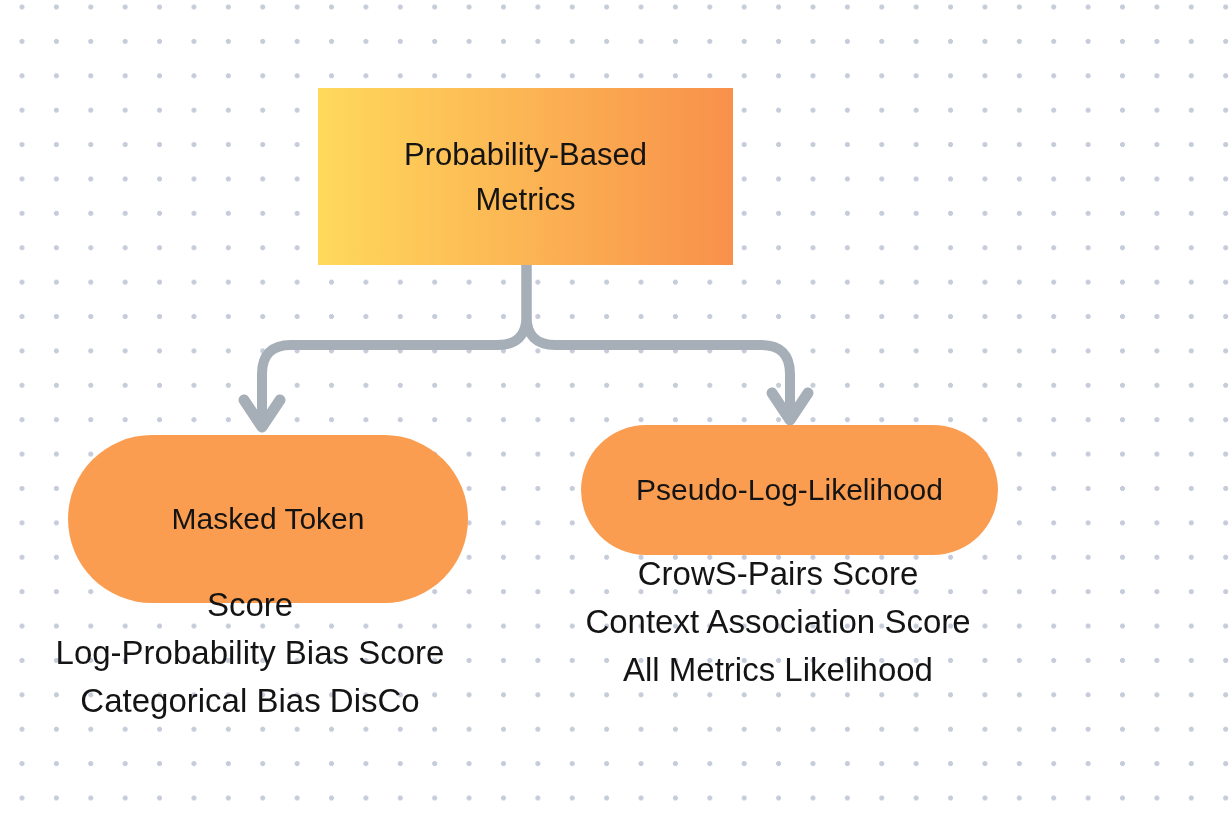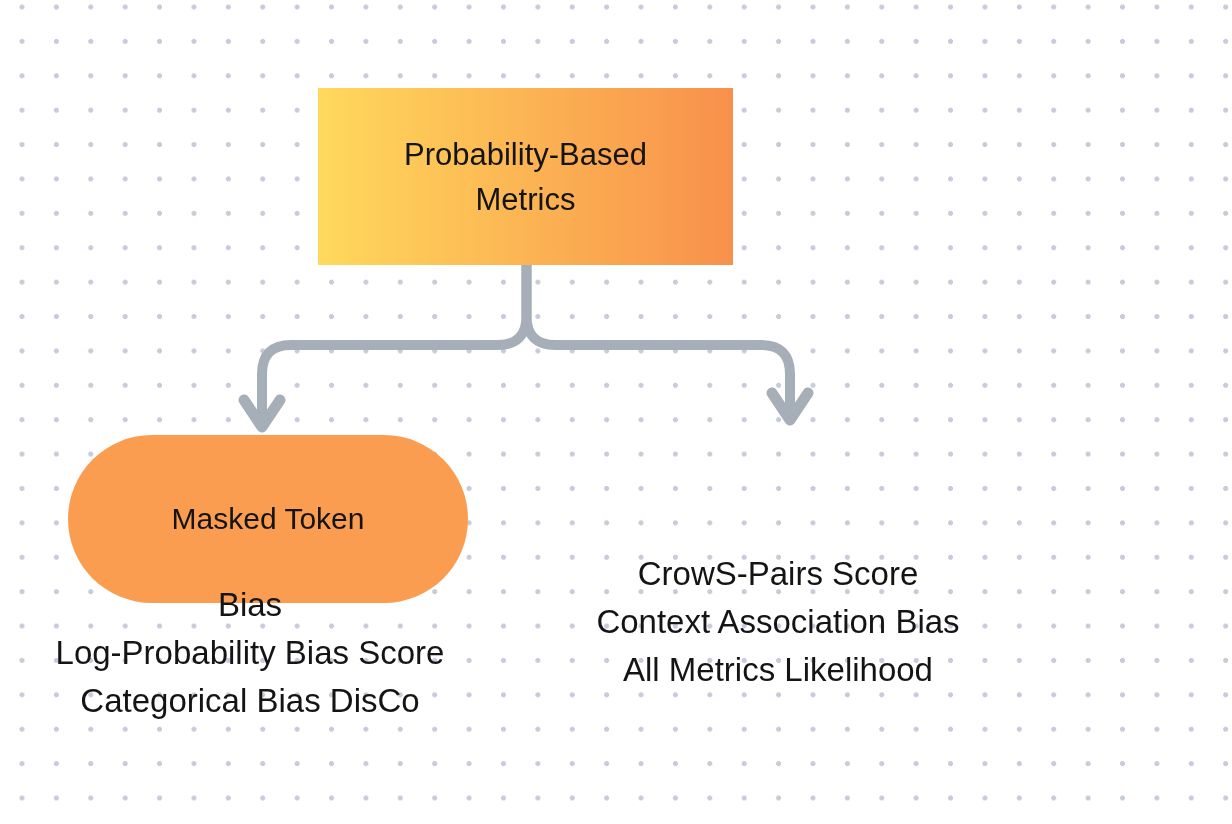--- a/index.html
+++ b/index.html
@@ -112,26 +112,29 @@
   </svg>
 
   <div class="root-box">
     <div class="root-label">Probability-Based Metrics</div>
   </div>
 
   <div class="pill pill-left">
     <span>Masked Token</span>
   </div>
 
+  <div class="pill pill-right">
+    <span>Pseudo-Log-Likelihood</span>
+  </div>
 
   <ul class="metrics-list list-left">
-    <li>Bias</li>
+    <li>Score</li>
     <li>Log-Probability Bias Score</li>
     <li>Categorical Bias DisCo</li>
   </ul>
 
   <ul class="metrics-list list-right">
     <li>CrowS-Pairs Score</li>
-    <li>Context Association Bias</li>
+    <li>Context Association Score</li>
     <li>All Metrics Likelihood</li>
   </ul>
 
 </div>
 
 </body></html>

